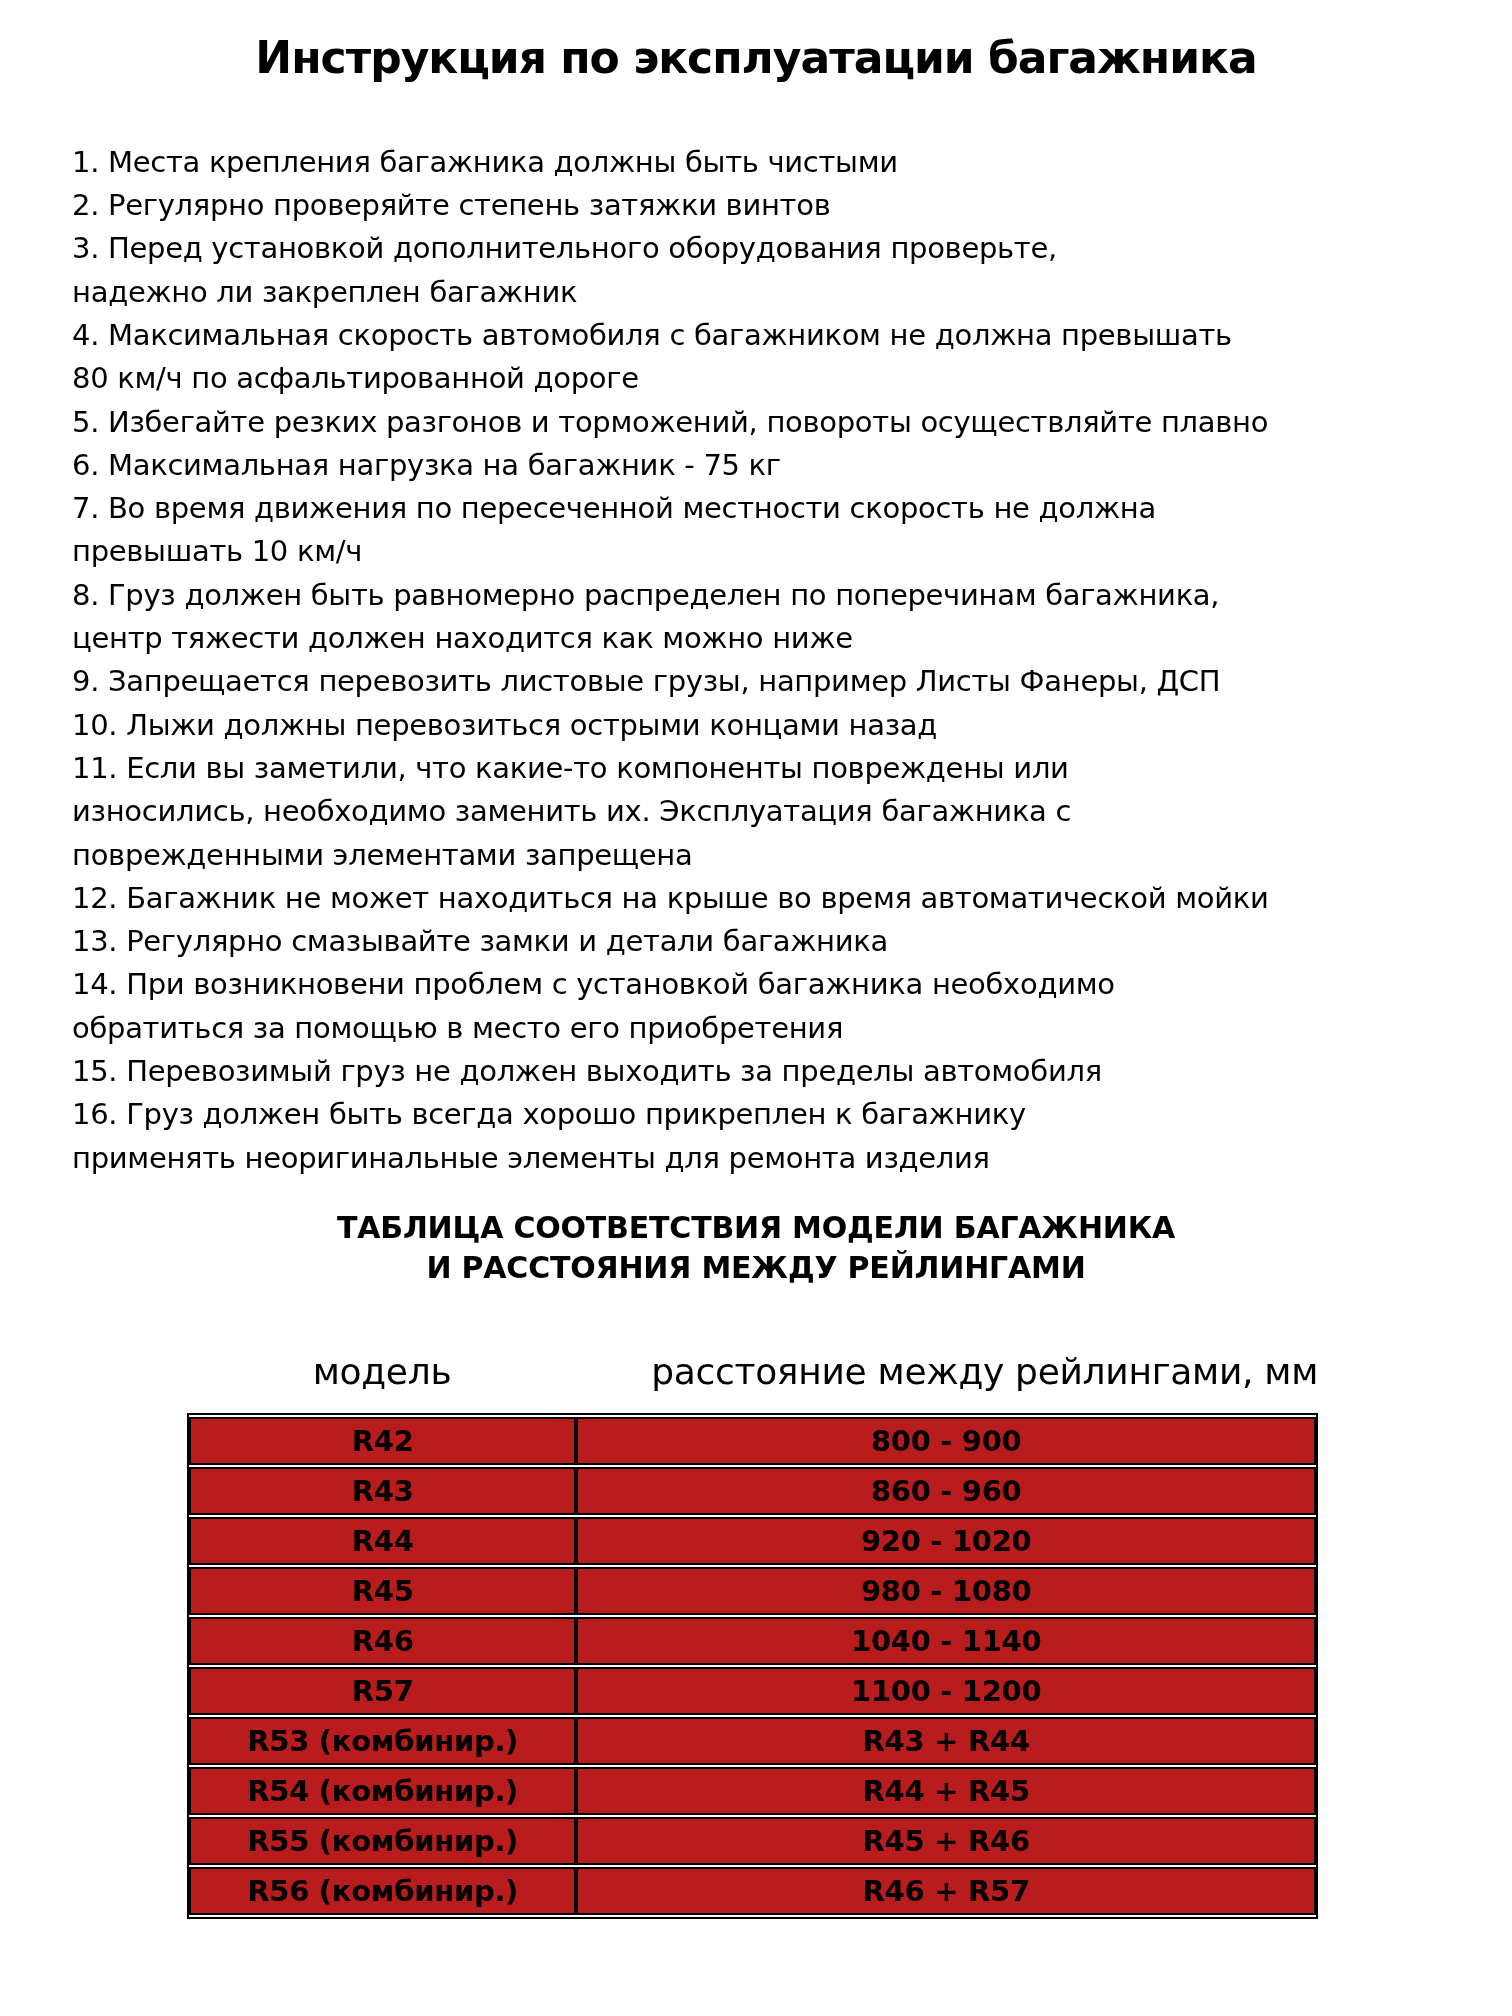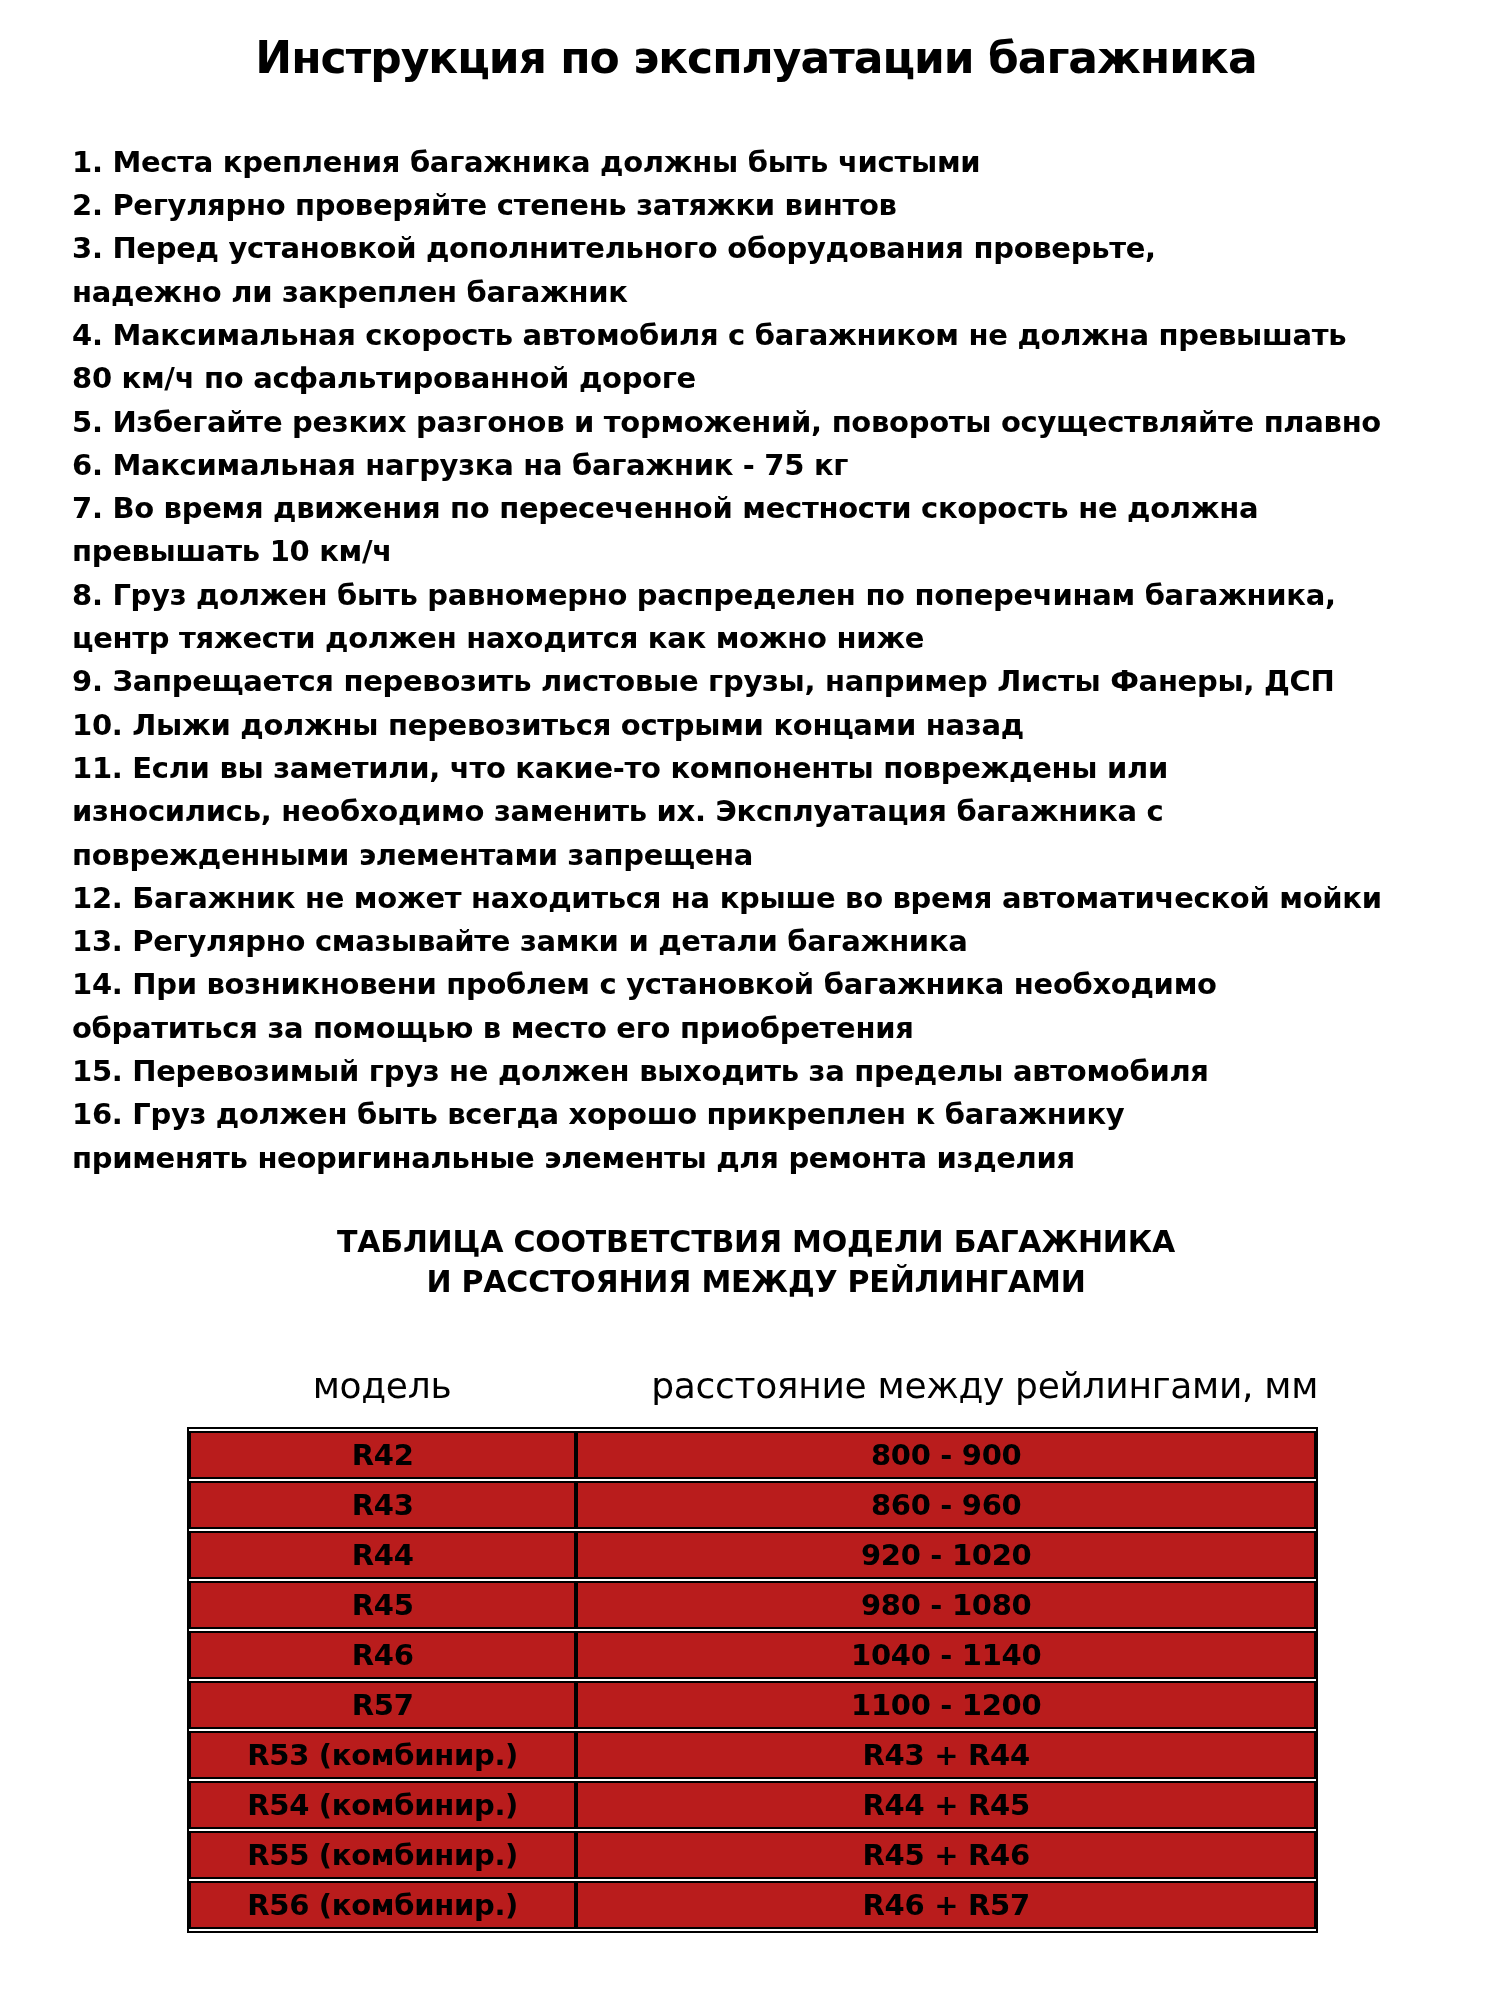--- a/index.html
+++ b/index.html
@@ -30,25 +30,24 @@
   }
   
   .instructions {
     margin: 56px 40px 0 72px;
     font-size: 29px;
     line-height: 43.3px;
     letter-spacing: -0.3px;
   }
   .instr-line {
     white-space: nowrap;
-    font-weight: bold;
   }
   
   .table-title {
-    margin-top: 42px;
+    margin-top: 28px;
     text-align: center;
     font-size: 30px;
     font-weight: bold;
     line-height: 40px;
     letter-spacing: -0.2px;
   }
   
   .col-headers {
     margin: 62px 0 0 187px;
     width: 1131px;

